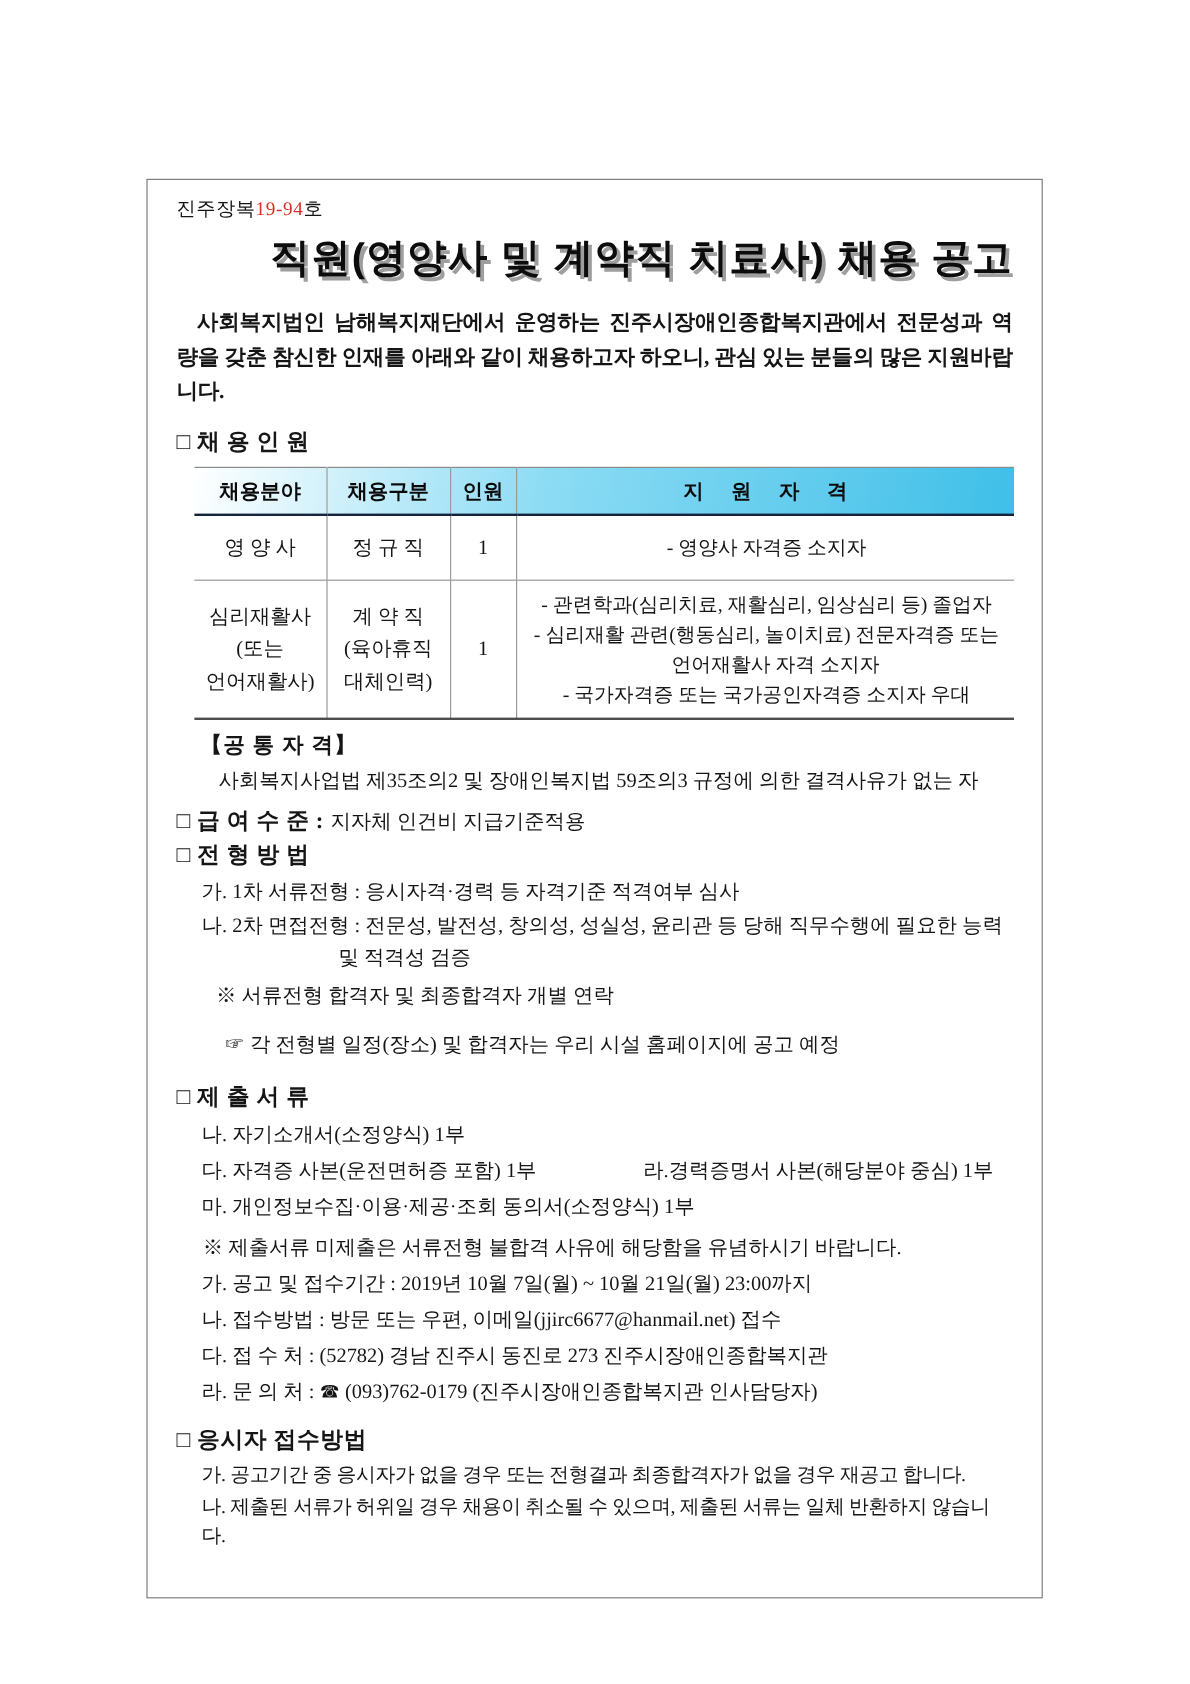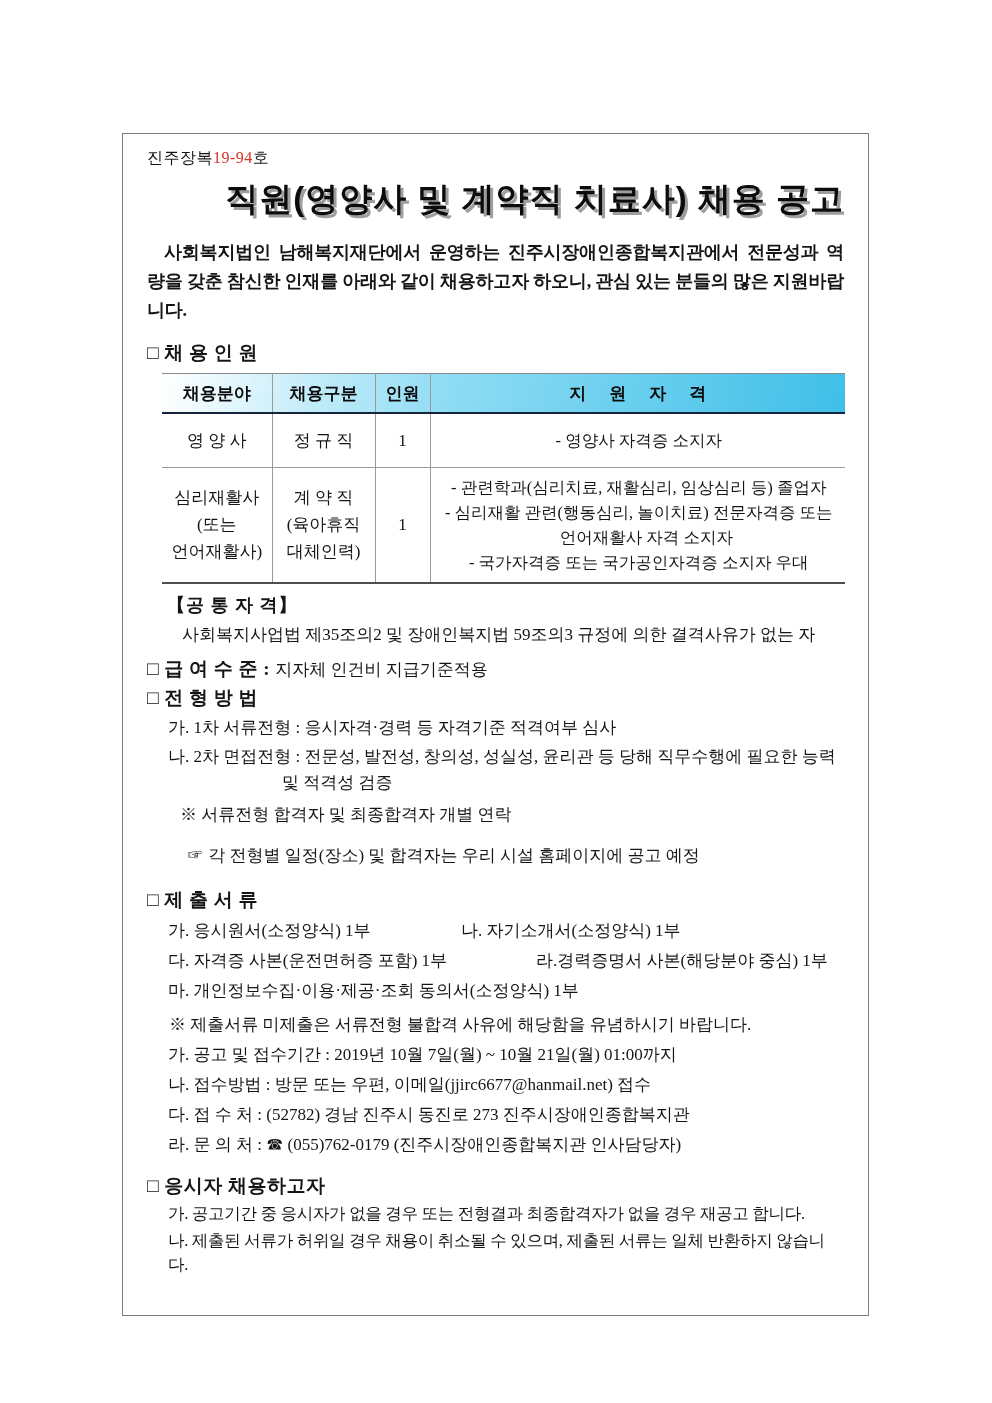--- a/index.html
+++ b/index.html
@@ -12,21 +12,21 @@
     --hdr-grad-c:#3fbfe8;
   }
   *{margin:0;padding:0;box-sizing:border-box;}
   html,body{width:992px;background:#ffffff;}
   body{
     position:relative;height:1403px;
     font-family:"Liberation Serif","DejaVu Serif",serif;
     color:#151515;
   }
   .page{
-    position:absolute;left:122px;top:133px;width:747px;height:1183px;
+    position:absolute;left:122px;top:149px;width:747px;height:1183px;
     border:1px solid #7d7d7d;background:#fff;
     padding:0 24px;overflow:hidden;
   }
   .ref-line{margin-top:14px;font-size:16px;letter-spacing:.5px;}
   .ref-line .red{color:var(--accent-red);}
   .doc-title{
     margin-top:7px;text-align:right;
     font-family:"Liberation Sans","DejaVu Sans",sans-serif;
     font-weight:bold;font-size:33px;letter-spacing:1px;line-height:46px;
     color:#0c0c0c;text-shadow:3px 3px 0 #9e9e9e;
@@ -152,34 +152,33 @@
 
   <div class="sec-heading h-method">□ 전 형 방 법</div>
   <div class="item">가. 1차 서류전형 : 응시자격·경력 등 자격기준 적격여부 심사</div>
   <div class="item">나. 2차 면접전형 : 전문성, 발전성, 창의성, 성실성, 윤리관 등 당해 직무수행에 필요한 능력</div>
   <div class="item cont">및 적격성 검증</div>
   <div class="item note">※ 서류전형 합격자 및 최종합격자 개별 연락</div>
   <div class="item hand">☞ 각 전형별 일정(장소) 및 합격자는 우리 시설 홈페이지에 공고 예정</div>
 
   <div class="sec-heading h-docs">□ 제 출 서 류</div>
   <div class="doc-row">
-    <span class="l1">가. 응시원서(소정양식) 1부</span>
     <span>나. 자기소개서(소정양식) 1부</span>
   </div>
   <div class="doc-row">
     <span class="l2">다. 자격증 사본(운전면허증 포함) 1부</span>
     <span>라.경력증명서 사본(해당분야 중심) 1부</span>
   </div>
   <div class="doc-row">
     <span>마. 개인정보수집·이용·제공·조회 동의서(소정양식) 1부</span>
   </div>
   <div class="doc-note">※ 제출서류 미제출은 서류전형 불합격 사유에 해당함을 유념하시기 바랍니다.</div>
 
-  <div class="apply-item">가. 공고 및 접수기간 : 2019년 10월 7일(월) ~ 10월 21일(월) 01:00까지</div>
+  <div class="apply-item">가. 공고 및 접수기간 : 2019년 10월 7일(월) ~ 10월 21일(월) 23:00까지</div>
   <div class="apply-item">나. 접수방법 : 방문 또는 우편, 이메일(jjirc6677@hanmail.net) 접수</div>
   <div class="apply-item">다. 접 수 처 : (52782) 경남 진주시 동진로 273 진주시장애인종합복지관</div>
-  <div class="apply-item">라. 문 의 처 : ☎ (055)762-0179 (진주시장애인종합복지관 인사담당자)</div>
+  <div class="apply-item">라. 문 의 처 : ☎ (093)762-0179 (진주시장애인종합복지관 인사담당자)</div>
 
-  <div class="sec-heading h-notice">□ 응시자 채용하고자</div>
+  <div class="sec-heading h-notice">□ 응시자 접수방법</div>
   <div class="notice-item">가. 공고기간 중 응시자가 없을 경우 또는 전형결과 최종합격자가 없을 경우 재공고 합니다.</div>
   <div class="notice-item">나. 제출된 서류가 허위일 경우 채용이 취소될 수 있으며, 제출된 서류는 일체 반환하지 않습니다.</div>
 
 </div>
 
 </body></html>

